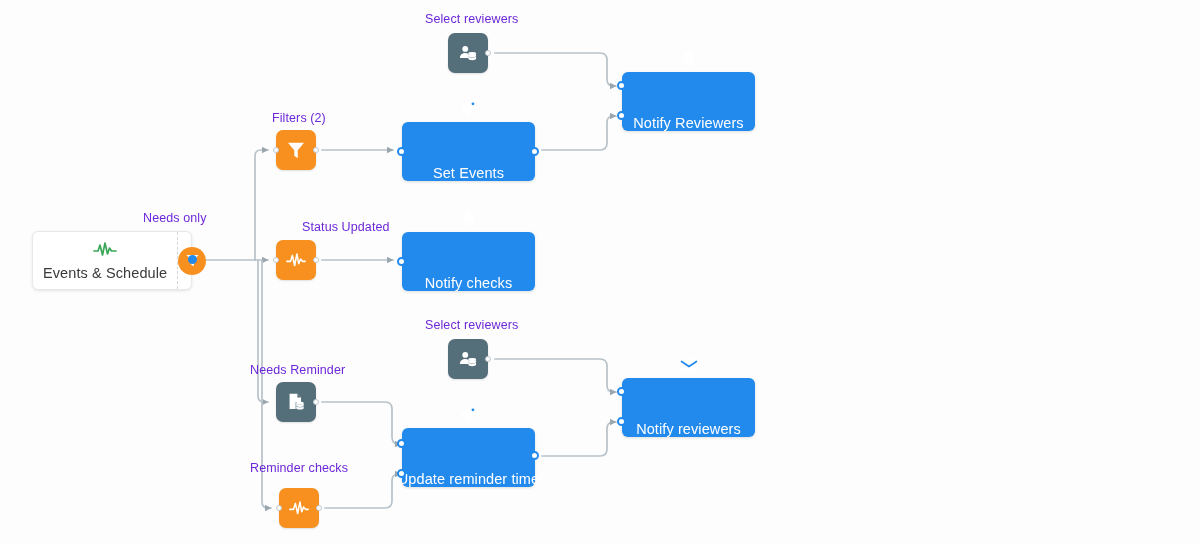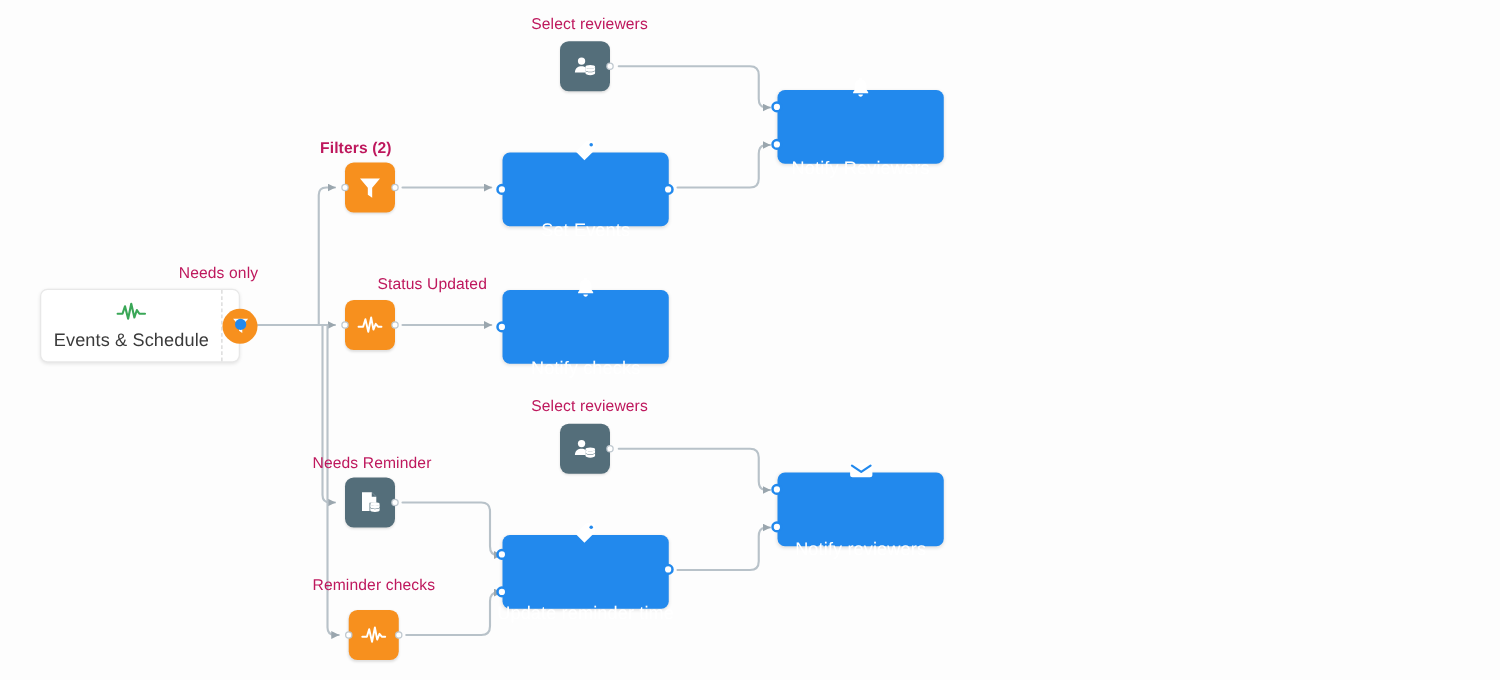--- a/index.html
+++ b/index.html
@@ -49,32 +49,32 @@
   .sqnode.orange{background:#F7901E;}
   .sqnode.slate{background:#546E7A;}
 
   
   .action{
     position:absolute;
     background:#2289ED;
     border-radius:6px;
     box-shadow:0 1px 3px rgba(0,0,0,.13);
     display:flex;flex-direction:column;
-    align-items:center;justify-content:center;gap:44px;
+    align-items:center;justify-content:flex-end;gap:44px;
   }
   .action-icon{margin-bottom:4px;display:flex;align-items:center;justify-content:center;}
   .action-label{
     color:#ffffff;font-size:14.5px;white-space:nowrap;letter-spacing:.1px;
   }
 
   
   .caption{
     position:absolute;
     font-size:12.5px;
-    color:#be185d;
+    color:#6d28d9;
     white-space:nowrap;
     letter-spacing:.1px;
   }
 
   
   .port{
     position:absolute;border-radius:50%;
   }
   .port.big{width:9px;height:9px;background:#2289ED;}
   .port.ring{width:9px;height:9px;background:#ffffff;border:2.5px solid #2289ED;box-sizing:border-box;}
@@ -116,21 +116,21 @@
       <path d="M325,508 L385,508 Q392,508 392,501 L392,481 Q392,474 398,474 L401,474" marker-end="url(#arrow)"></path>
 
       <path d="M495,359 L600,359 Q607,359 607,366 L607,385 Q607,392 613,392 L616,392" marker-end="url(#arrow)"></path>
 
       <path d="M542,456 L600,456 Q607,456 607,449 L607,429 Q607,422 613,422 L616,422" marker-end="url(#arrow)"></path>
     </g>
   </svg>
 
   <div class="caption" style="left:425px;top:12px;">Select reviewers</div>
   <div class="caption" style="left:143px;top:211px;">Needs only</div>
-  <div class="caption" style="left:256px;top:111px;font-weight:bold;">Filters (2)</div>
+  <div class="caption" style="left:272px;top:111px;">Filters (2)</div>
   <div class="caption" style="left:254px;top:220px;margin-left:48px;">Status Updated</div>
   <div class="caption" style="left:425px;top:318px;">Select reviewers</div>
   <div class="caption" style="left:250px;top:363px;">Needs Reminder</div>
   <div class="caption" style="left:250px;top:461px;text-align:right;">Reminder checks</div>
 
   <div class="trigger" style="left:32px;top:231px;width:158px;height:57px;">
     <div class="trigger-main">
       <span class="trigger-icon">
         <svg width="24" height="16" viewBox="0 0 24 16">
           <path d="M1,10 L5,10 L7,4 L9.5,14 L12,2 L14.5,13 L16.5,7 L18.5,10 L23,10" fill="none" stroke="#3aa757" stroke-width="1.7" stroke-linecap="round" stroke-linejoin="round"></path>

